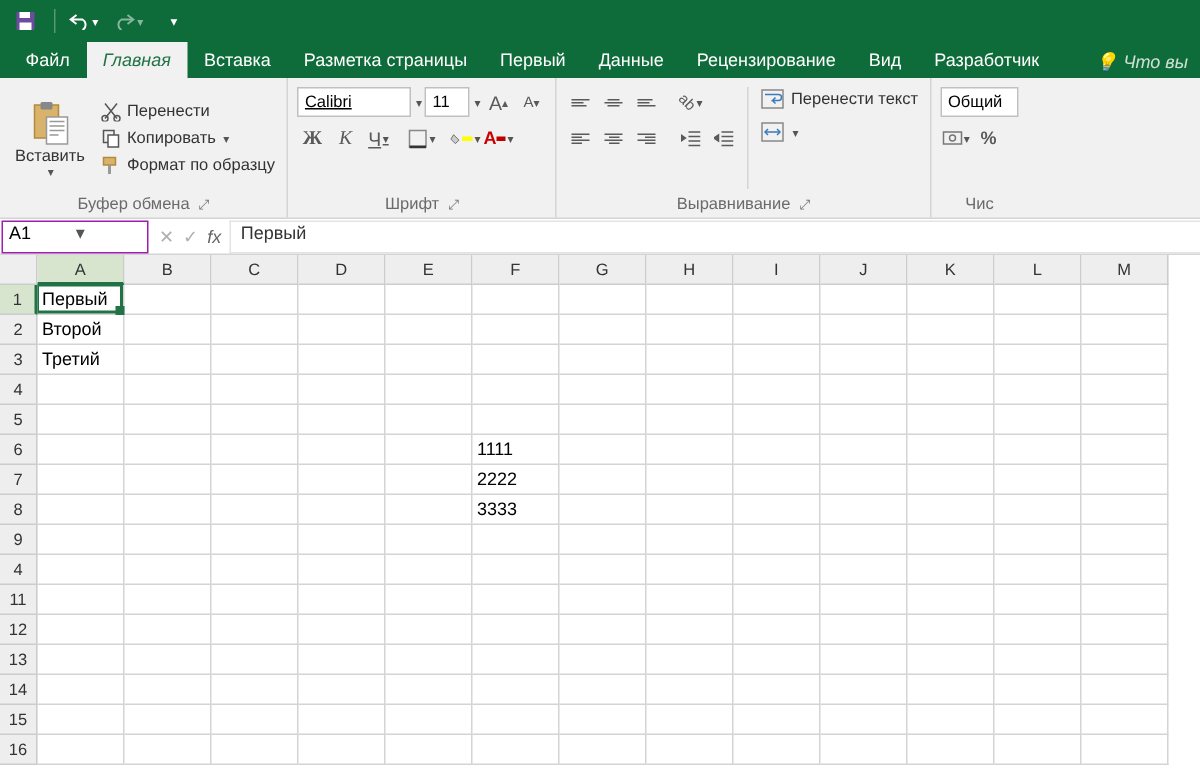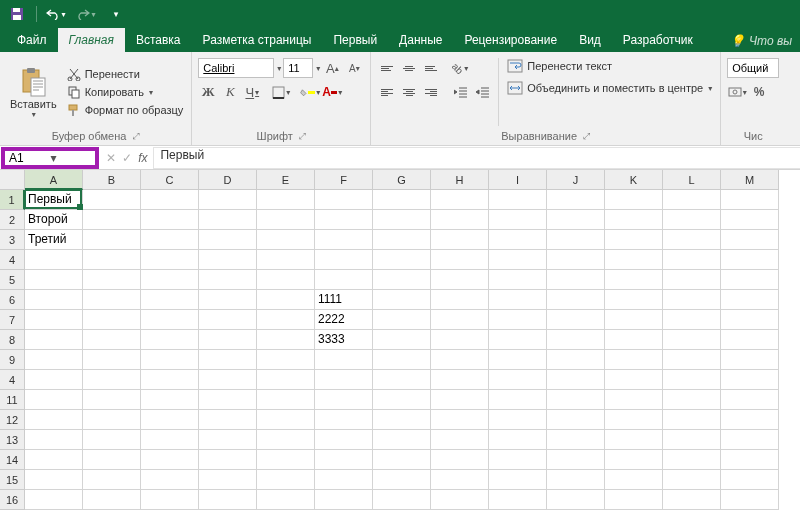--- a/index.html
+++ b/index.html
@@ -37,21 +37,21 @@
 .bold{font-weight:700;font-family:'Times New Roman',serif;font-size:13px;}
 .italic{font-style:italic;font-family:'Times New Roman',serif;font-size:13px;}
 .under{text-decoration:underline;font-family:'Times New Roman',serif;font-size:13px;}
 .colordot{width:12px;height:3px;display:block;margin-top:1px;}
 .alignicon{display:inline-flex;flex-direction:column;gap:1px;}
 .alignicon span{height:1px;background:#5a5a5a;display:block;}
 .sep{width:1px;background:#d4d4d4;margin:4px 2px;}
 
 
 .fbar{height:24px;background:#fff;border-bottom:1px solid #d4d4d4;display:flex;align-items:center;}
-.namebox{width:98px;height:22px;border:4px solid #a21caf;display:flex;align-items:flex-start;padding:0 4px;margin:1px;}
+.namebox{width:98px;height:22px;border:1px solid #a21caf;display:flex;align-items:flex-start;padding:0 4px;margin:1px;}
 .namebox span{flex:1;font-size:12px;}
 .fbtns{display:flex;align-items:center;padding:0 6px;gap:6px;color:#b0b0b0;}
 .fx{font-style:italic;color:#666;font-size:12px;}
 .finput{flex:1;height:22px;border:1px solid #e3e3e3;border-right:none;padding:0 6px;font-size:12px;color:#333;}
 
 
 .grid{display:flex;height:345px;overflow:hidden;}
 .corner{width:25px;height:20px;background:#eee;border-right:1px solid #ccc;border-bottom:1px solid #ccc;}
 .colheads{display:flex;}
 .colhead{height:20px;width:58px;background:#eee;border-right:1px solid #ccc;border-bottom:1px solid #ccc;text-align:center;line-height:20px;font-size:11px;color:#333;}
@@ -289,21 +289,20 @@
               <rect x="1" y="1" width="14" height="12" fill="none" stroke="#888"></rect>
               <path d="M3 4h9a2 2 0 0 1 0 4H8l2-2M8 8l2 2" stroke="#3a7abd" fill="none"></path>
             </svg>
           <span>Перенести текст</span>
         </div>
         <div class="smallbtn">
           <svg width="16" height="14" viewBox="0 0 16 14">
               <rect x="1" y="1" width="14" height="12" fill="none" stroke="#888"></rect>
               <path d="M4 7h8M5 5l-2 2 2 2M11 5l2 2-2 2" stroke="#3a7abd" fill="none"></path>
             </svg>
-          <span>Объединить и поместить в центре</span>
             <span class="chev">▾</span>
         </div>
       </div>
     </div>
     <div class="group-label">
         <span>Выравнивание</span>
         <span class="launcher">⤢</span>
       </div>
   </div>
 

